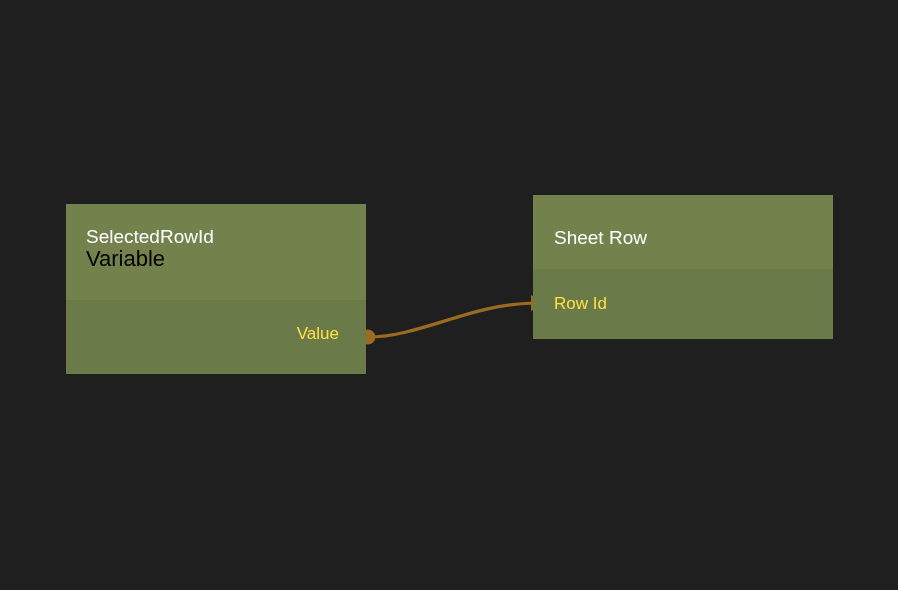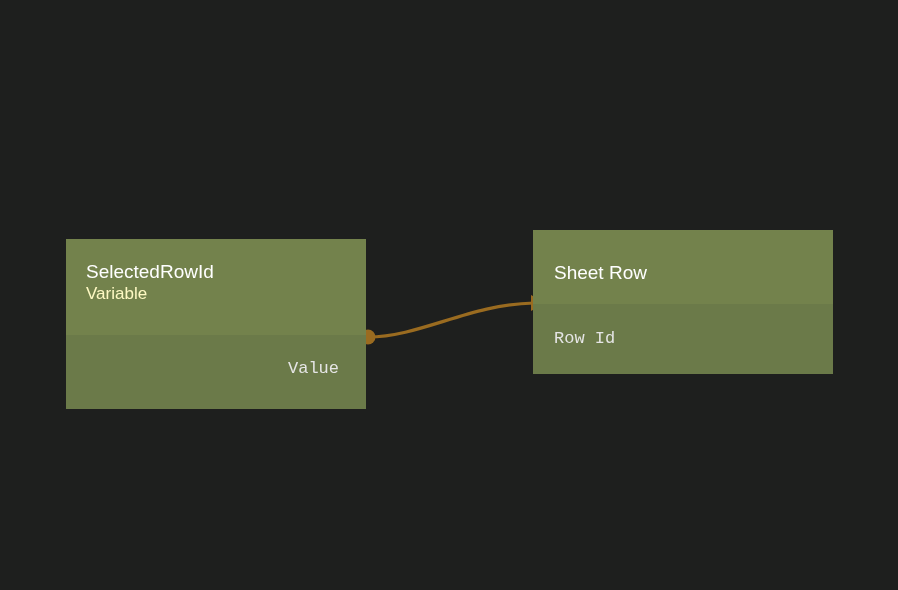--- a/index.html
+++ b/index.html
@@ -28,60 +28,58 @@
     pointer-events: none;
     z-index: 1;
   }
 
   
   .node {
     position: absolute;
     z-index: 2;
     background: #6b7a49;
     box-sizing: border-box;
-    margin-top: 35px;
   }
   .node-header {
     background: #73824c;
     box-sizing: border-box;
     overflow: hidden;
   }
   .node-title {
     color: #ffffff;
     font-size: 19px;
     line-height: 23px;
     white-space: nowrap;
   }
   .node-subtitle {
-    color: #fef9c3;
-    font-size: 17px;
+    color: #000000;
+    font-size: 22px;
     line-height: 21px;
     white-space: nowrap;
   }
   .node-body {
     position: relative;
     box-sizing: border-box;
   }
 
   
   .port-row {
     position: absolute;
     display: flex;
     align-items: center;
     height: 22px;
   }
   .port-row.out {
     justify-content: flex-end;
   }
   .port-label {
-    color: #e5e5e5;
+    color: #fde047;
     font-size: 17px;
     line-height: 21px;
     white-space: nowrap;
-    font-family: Liberation Mono, monospace;
   }
 
   
   #node-variable {
     left: 66px;
     top: 204px;
     width: 300px;
     height: 170px;
   }
   #node-variable .node-header {

